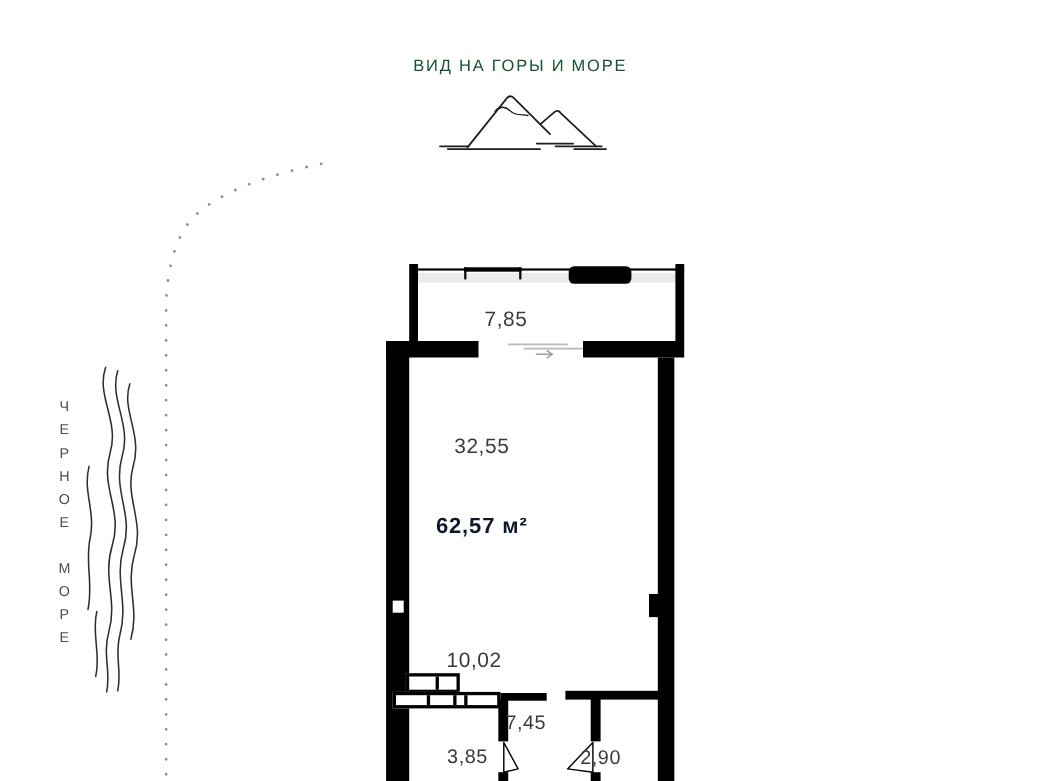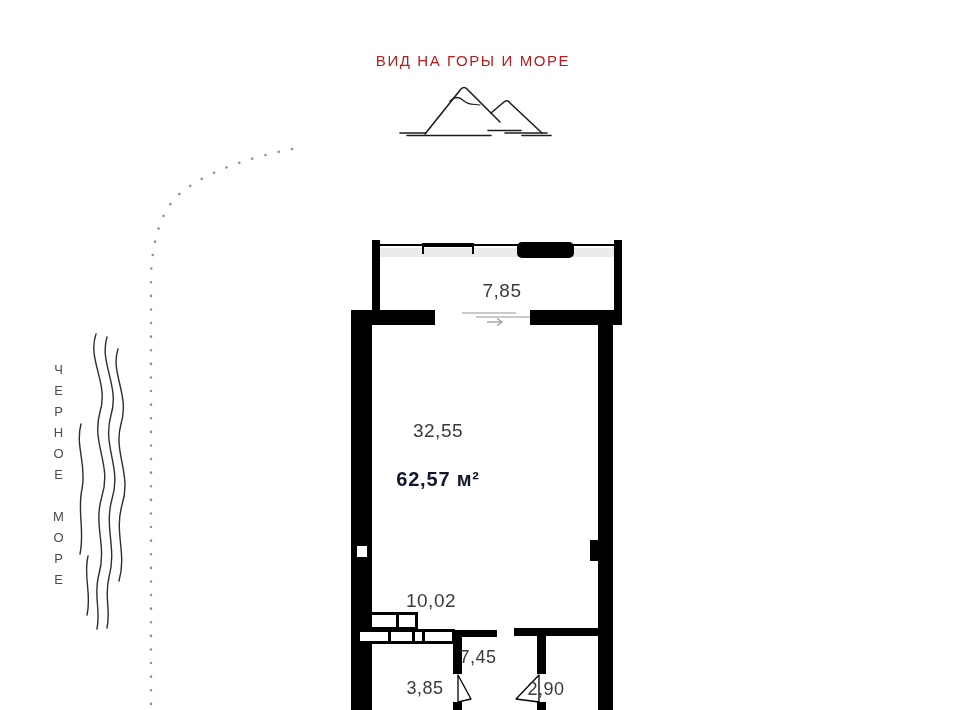--- a/index.html
+++ b/index.html
@@ -10,21 +10,21 @@
   
   .w{position:absolute;background:#000;}
   .label{
     position:absolute;transform:translate(-50%,-50%);
     color:#3a3a3a;font-size:19px;letter-spacing:0.5px;white-space:nowrap;
   }
   .label.small{font-size:18px;}
   .label.total{font-size:20px;font-weight:bold;color:#0f172a;letter-spacing:0.8px;}
   .view-title{
     position:absolute;left:473px;top:60px;transform:translate(-50%,-50%);
-    color:#b91c1c;font-size:15px;letter-spacing:1.6px;white-space:nowrap;
+    color:#14532d;font-size:15px;letter-spacing:1.6px;white-space:nowrap;
   }
   .sea-label{
     position:absolute;left:51px;top:362px;
     writing-mode:vertical-lr;text-orientation:upright;
     color:#4c4c4c;font-size:13px;letter-spacing:6px;white-space:nowrap;
   }
   .vent{
     position:absolute;background:#fff;border:3px solid #000;box-sizing:border-box;
   }
   .vent .div{position:absolute;top:0;bottom:0;width:3px;background:#000;}
@@ -111,21 +111,21 @@
     <div class="div" style="left:62px;"></div>
   </div>
 
   <div class="w" style="left:455px;top:630px;width:42px;height:7px;"></div>
   <div class="w" style="left:514px;top:628px;width:85px;height:8px;"></div>
   <div class="w" style="left:453px;top:636px;width:9px;height:38px;"></div>
   <div class="w" style="left:453px;top:702px;width:9px;height:8px;"></div>
   <div class="w" style="left:537px;top:634px;width:9px;height:40px;"></div>
   <div class="w" style="left:537px;top:702px;width:9px;height:8px;"></div>
 
-  <div class="label" style="left:502px;top:291px;">7,85</div>
-  <div class="label" style="left:438px;top:407px;margin-top:24px;">32,55</div>
+  <div class="label" style="left:460px;top:291px;">7,85</div>
+  <div class="label" style="left:438px;top:407px;">32,55</div>
   <div class="label total" style="left:438px;top:479px;">62,57 м²</div>
   <div class="label" style="left:431px;top:601px;">10,02</div>
   <div class="label small" style="left:478px;top:657px;">7,45</div>
   <div class="label small" style="left:425px;top:688px;">3,85</div>
   <div class="label small" style="left:546px;top:689px;">2,90</div>
 
 </div>
 
 </body></html>

